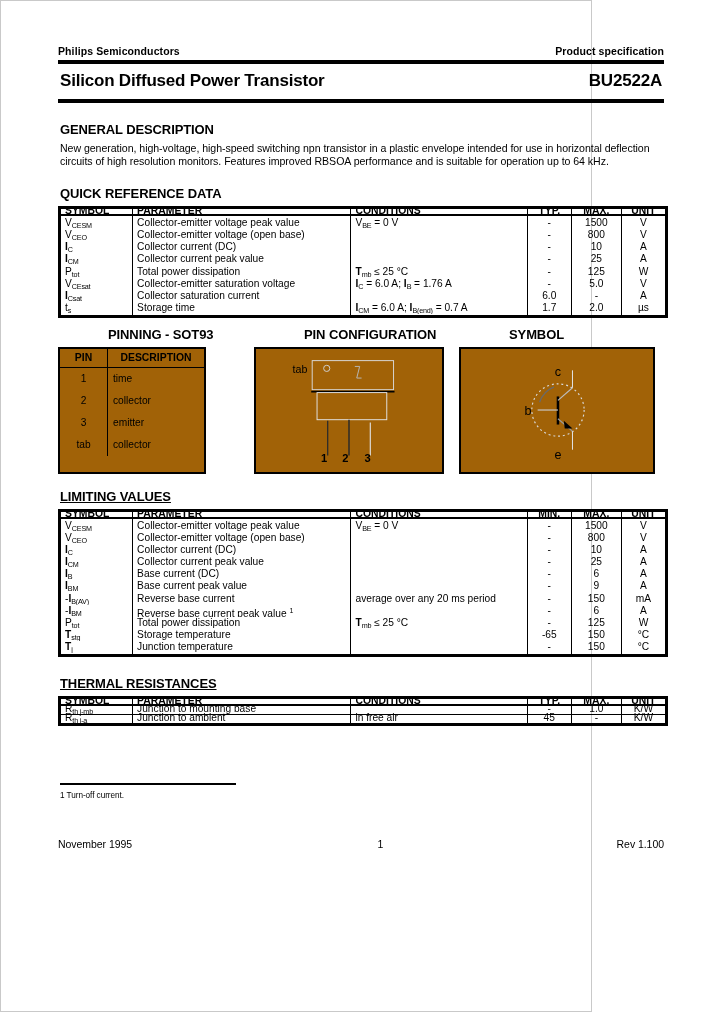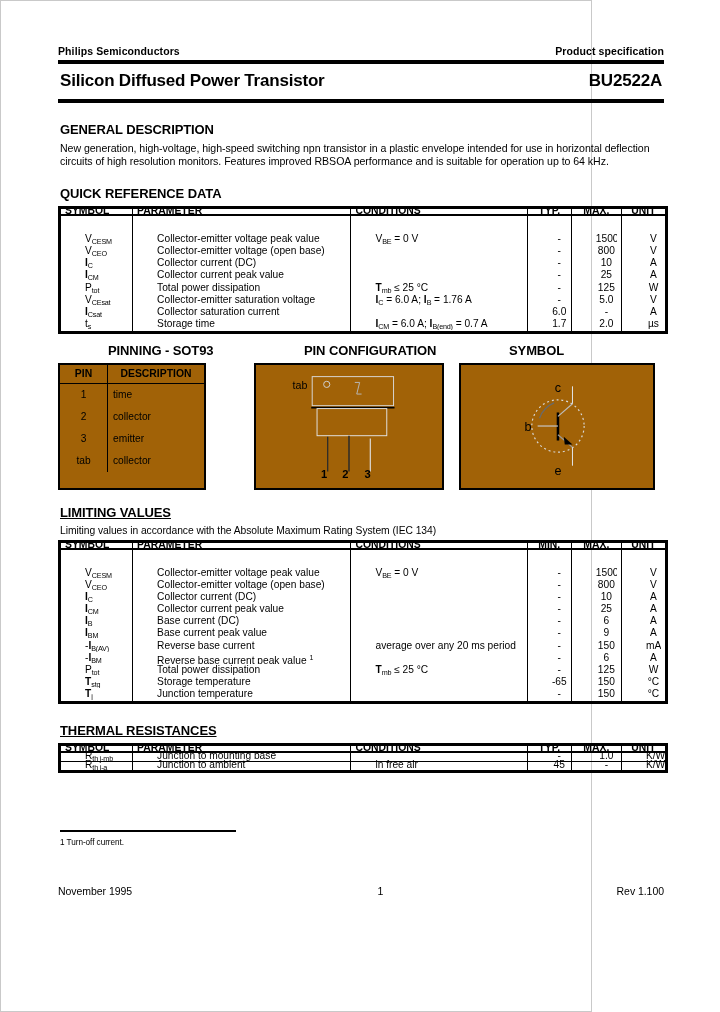--- a/index.html
+++ b/index.html
@@ -99,21 +99,21 @@
     padding: 2px 4px 3px 4px;
     border-bottom: 2px solid #000;
     white-space: nowrap;
   }
   table.dt thead th.c { text-align: center; padding-left:0; padding-right:0;}
   .outer-frame {
     border: 2px solid #000;
     display: inline-block;
     line-height: 0;
   }
-  .cellpad { padding: 17px 4px 1px 4px; margin-left: 20px; }
+  .cellpad { padding: 1px 4px 1px 4px; }
   .rowsblock { line-height: 12.1px; }
   .rowsblock div { height: 12.1px; white-space: nowrap; overflow: hidden; }
   .ctr { text-align: center; }
   sub {
     font-size: 7.2px;
     vertical-align: baseline;
     position: relative;
     bottom: -2px;
     letter-spacing: -0.2px;
   }
@@ -386,21 +386,20 @@
             <text x="99" y="28" font-family="Liberation Sans, sans-serif" font-size="13" fill="#000" text-anchor="middle">c</text>
             <text x="68" y="68" font-family="Liberation Sans, sans-serif" font-size="13" fill="#000" text-anchor="middle">b</text>
             <text x="99" y="114" font-family="Liberation Sans, sans-serif" font-size="13" fill="#000" text-anchor="middle">e</text>
           </svg>
         </div>
       </div>
     </div>
 
     
     <div class="sec-h tight">LIMITING VALUES</div>
-    <p class="sub-p">Limiting values in accordance with the Absolute Maximum Rating System (IEC 134)</p>
     <div class="outer-frame">
       <table class="dt">
         <colgroup>
           <col style="width:72px">
             <col style="width:218px">
             <col style="width:176px">
           <col style="width:44px">
             <col style="width:50px">
             <col style="width:44px">
         </colgroup>

